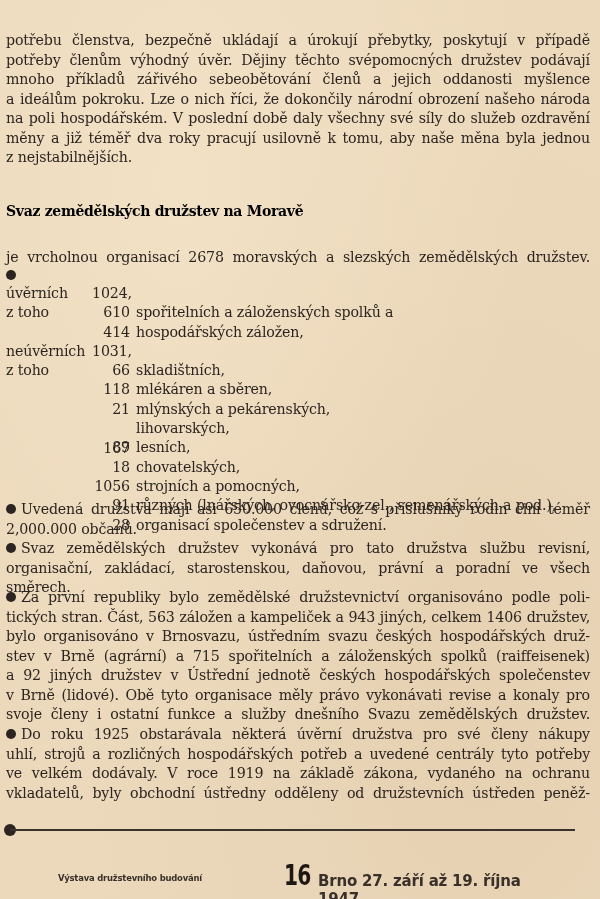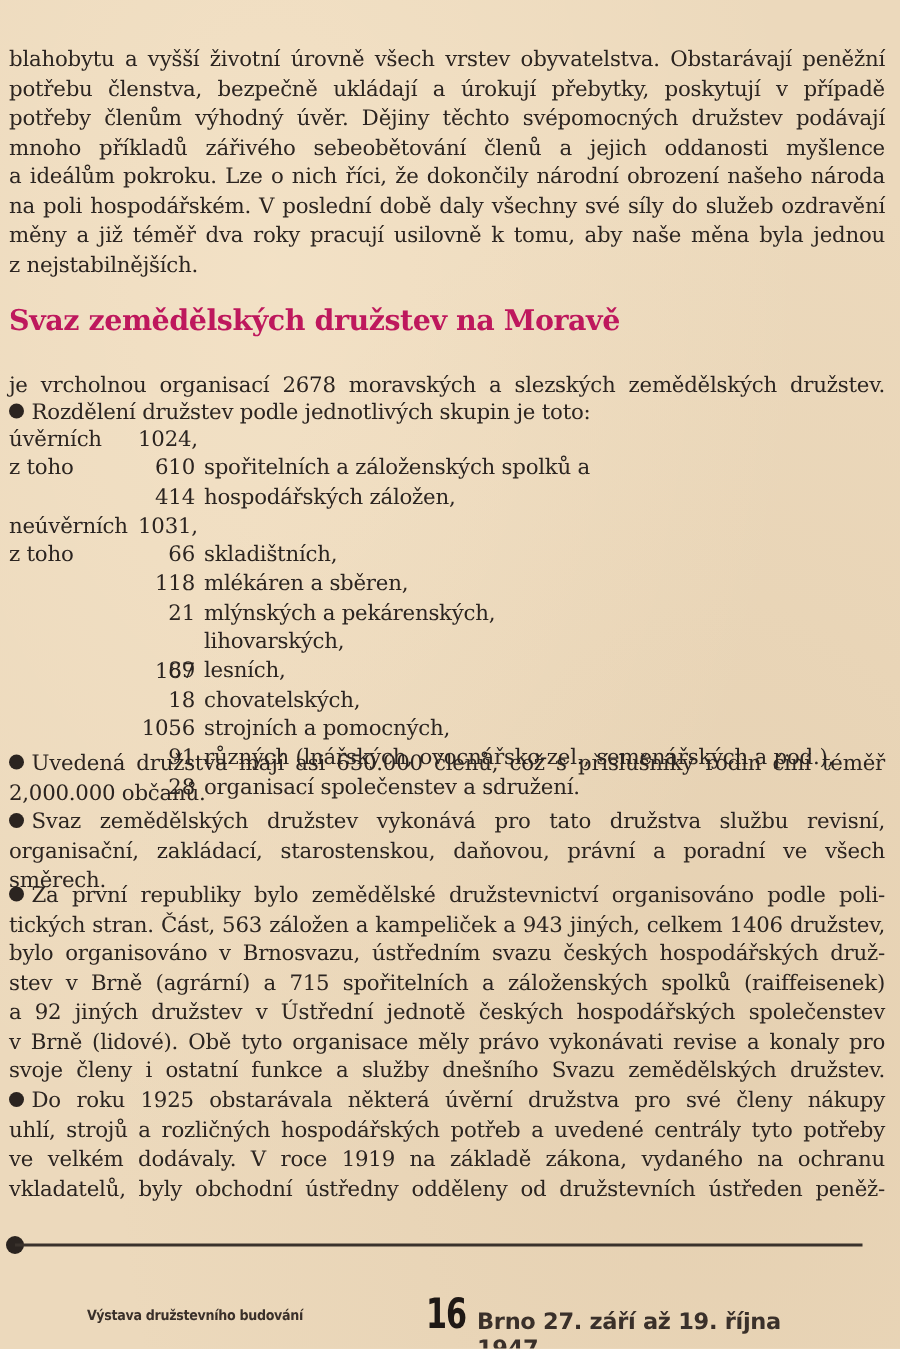--- a/index.html
+++ b/index.html
@@ -42,23 +42,23 @@
     }
     .line.last {
       text-align-last: left;
     }
     .heading {
       position: absolute;
       left: 0;
       top: 203px;
       font-family: "DejaVu Serif", "Liberation Serif", serif;
       font-weight: bold;
-      font-size: 19px;
+      font-size: 14px;
       letter-spacing: -0.3px;
-      color: #be185d;
+      color: #000000;
       margin: 0;
     }
     .bullet {
       display: inline-block;
       width: 10px;
       height: 10px;
       border-radius: 50%;
       background: #2b2420;
       margin-right: 5px;
       vertical-align: 0px;
@@ -144,37 +144,36 @@
       letter-spacing: -0.2px;
       color: #3a302a;
     }
   </style>
 </head>
 <body>
 
 <div class="page">
 
   <div class="para" style="top: 31px;">
-    <span class="line">blahobytu a vyšší životní úrovně všech vrstev obyvatelstva. Obstarávají peněžní</span>
     <span class="line">potřebu členstva, bezpečně ukládají a úrokují přebytky, poskytují v případě</span>
     <span class="line">potřeby členům výhodný úvěr. Dějiny těchto svépomocných družstev podávají</span>
     <span class="line">mnoho příkladů zářivého sebeobětování členů a jejich oddanosti myšlence</span>
     <span class="line">a ideálům pokroku. Lze o nich říci, že dokončily národní obrození našeho národa</span>
     <span class="line">na poli hospodářském. V poslední době daly všechny své síly do služeb ozdravění</span>
     <span class="line">měny a již téměř dva roky pracují usilovně k tomu, aby naše měna byla jednou</span>
     <span class="line last">z nejstabilnějších.</span>
   </div>
 
   <h2 class="heading">Svaz zemědělských družstev na Moravě</h2>
 
   <div class="para" style="top: 248px;">
     <span class="line">je vrcholnou organisací 2678 moravských a slezských zemědělských družstev.</span>
   </div>
   <div class="para" style="top: 266px;">
-    <span class="line last"><span class="bullet"></span><span>Rozdělení družstev podle jednotlivých skupin je toto:</span></span>
+    <span class="line last"><span class="bullet"></span></span>
   </div>
 
   <div class="list" style="top: 284px;">
     <div class="list-row">
       <span class="list-label">úvěrních</span>
       <span class="list-text" style="left: 86px;">1024,</span>
     </div>
     <div class="list-row">
       <span class="list-label">z toho</span>
       <span class="list-num" style="left: 76px;">610</span>

